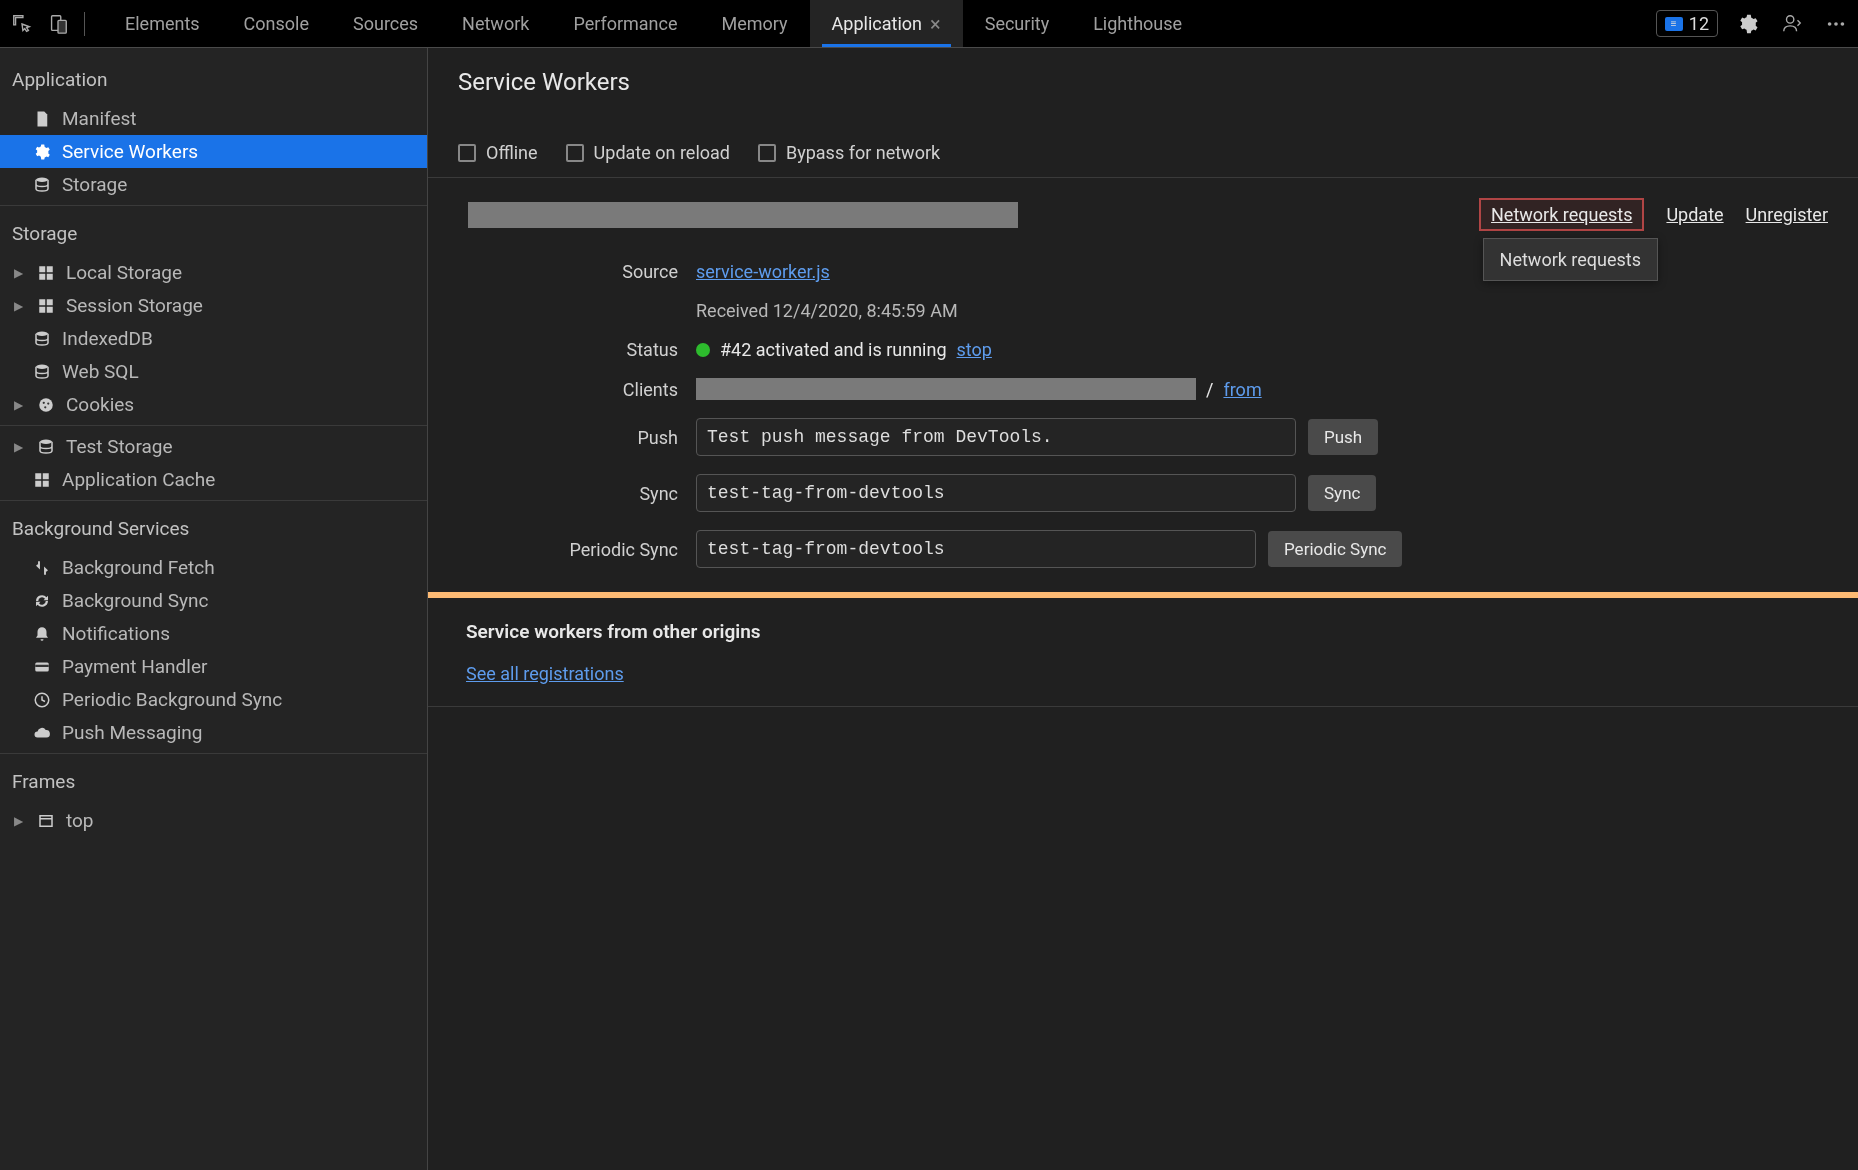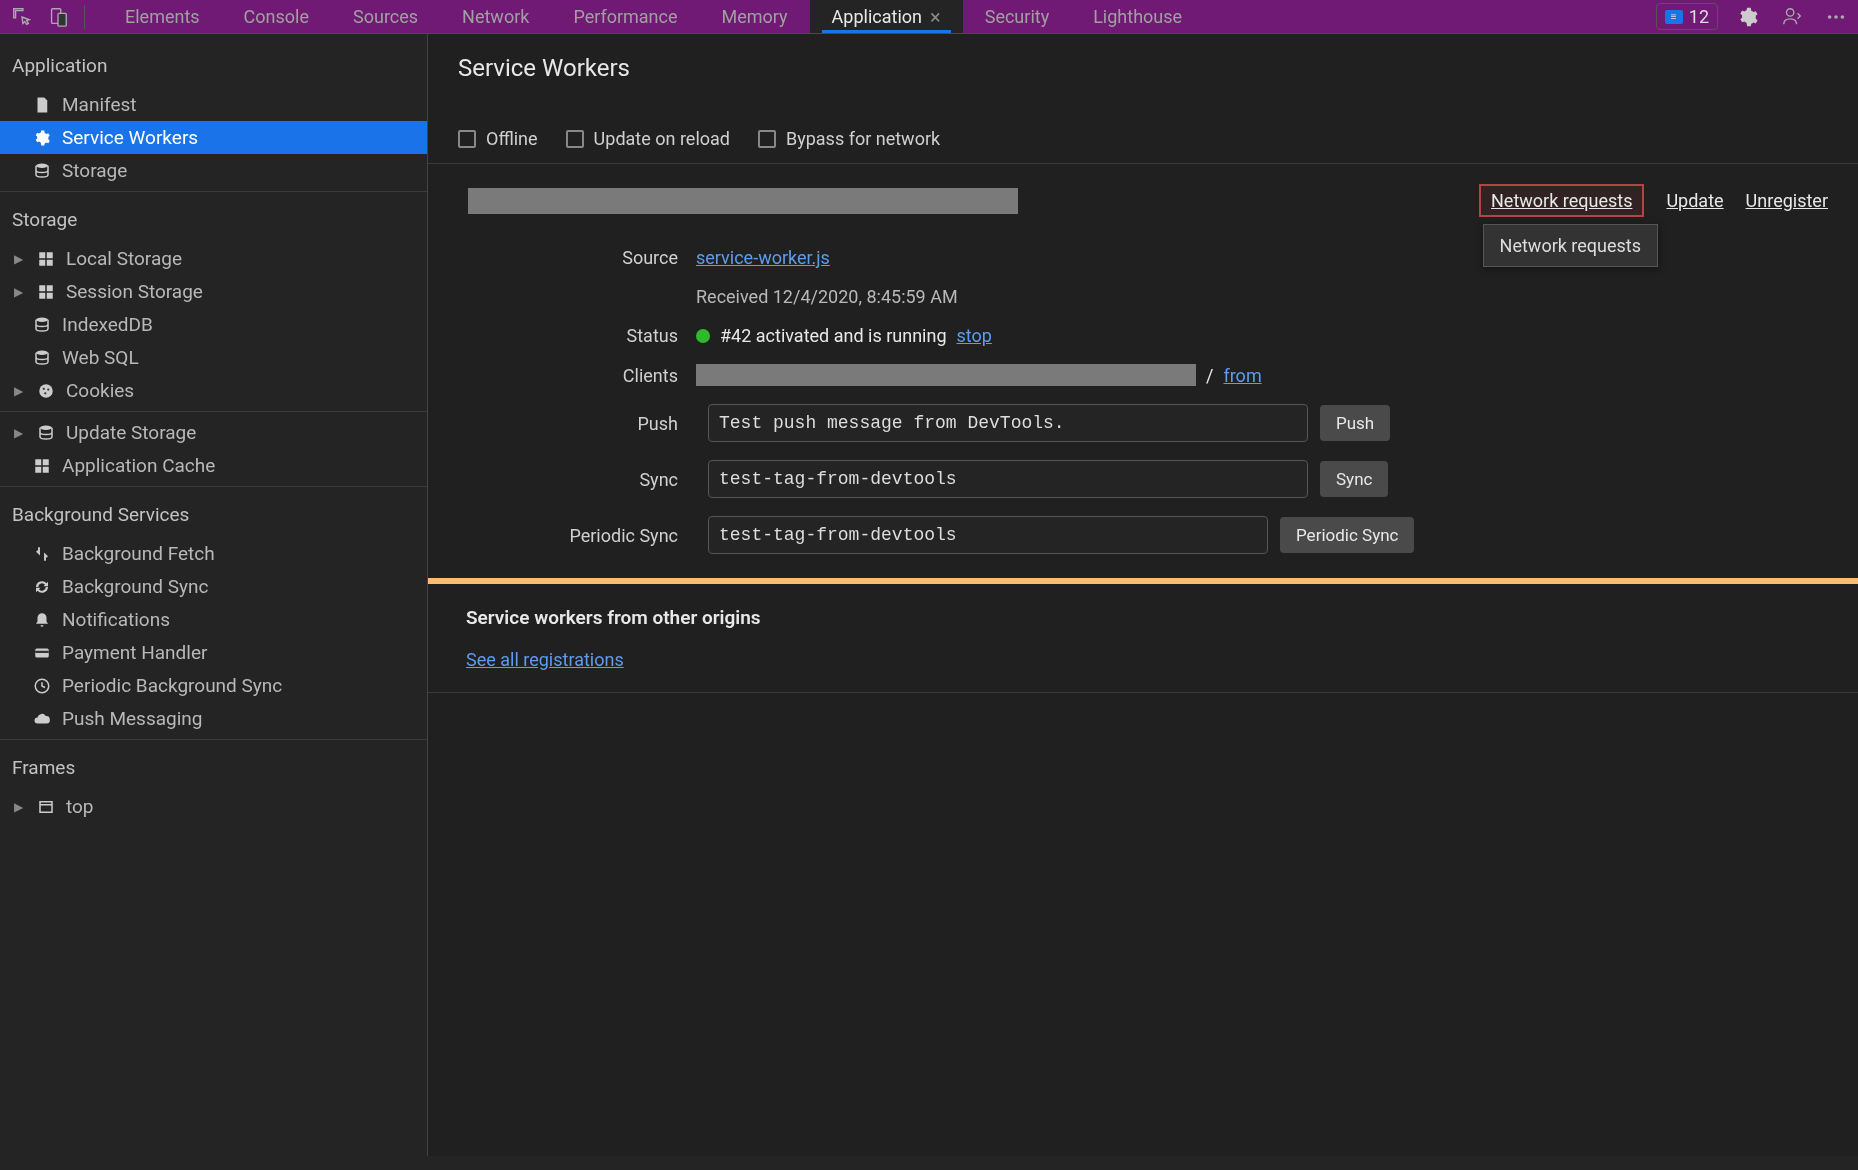--- a/index.html
+++ b/index.html
@@ -12,22 +12,22 @@
       background: #242424;
       color: #c8c8c8;
       width: 1858px;
       height: 1170px;
       overflow: hidden;
       font-size: 18px;
     }
     .toolbar {
       display: flex;
       align-items: center;
-      height: 34px;
-      background: #701a75;
+      height: 48px;
+      background: #000000;
       border-bottom: 1px solid #4a4a4a;
       padding: 0 8px;
     }
     .toolbar-left {
       display: flex;
       align-items: center;
       gap: 8px;
     }
     .toolbar-icon {
       width: 28px;
@@ -254,21 +254,20 @@
     .status-dot {
       width: 14px;
       height: 14px;
       background: #2dbb2d;
       border-radius: 50%;
     }
     .input-row {
       display: flex;
       gap: 12px;
       align-items: center;
-      margin-left: 12px;
     }
     .text-input {
       width: 600px;
       padding: 8px 10px;
       background: #242424;
       border: 1px solid #555;
       color: #ddd;
       font-family: "Courier New", monospace;
       font-size: 18px;
       border-radius: 4px;
@@ -443,21 +442,21 @@
     <div class="section-divider"></div>
 
     <div class="tree-item">
       <span class="arrow">▶</span>
       <span class="icon">
           <svg width="18" height="18" viewBox="0 0 24 24">
             <ellipse cx="12" cy="5" rx="8" ry="3" fill="#ccc"></ellipse>
             <path d="M4 5v6c0 1.7 3.6 3 8 3s8-1.3 8-3V5M4 11v6c0 1.7 3.6 3 8 3s8-1.3 8-3v-6" stroke="#ccc" stroke-width="2" fill="none"></path>
           </svg>
         </span>
-      <span>Update Storage</span>
+      <span>Test Storage</span>
     </div>
     <div class="tree-item indent">
       <span class="icon">
           <svg width="18" height="18" viewBox="0 0 24 24">
             <rect x="3" y="3" width="8" height="8" fill="#ccc"></rect>
             <rect x="13" y="3" width="8" height="8" fill="#ccc"></rect>
             <rect x="3" y="13" width="8" height="8" fill="#ccc"></rect>
             <rect x="13" y="13" width="8" height="8" fill="#ccc"></rect>
           </svg>
         </span>

